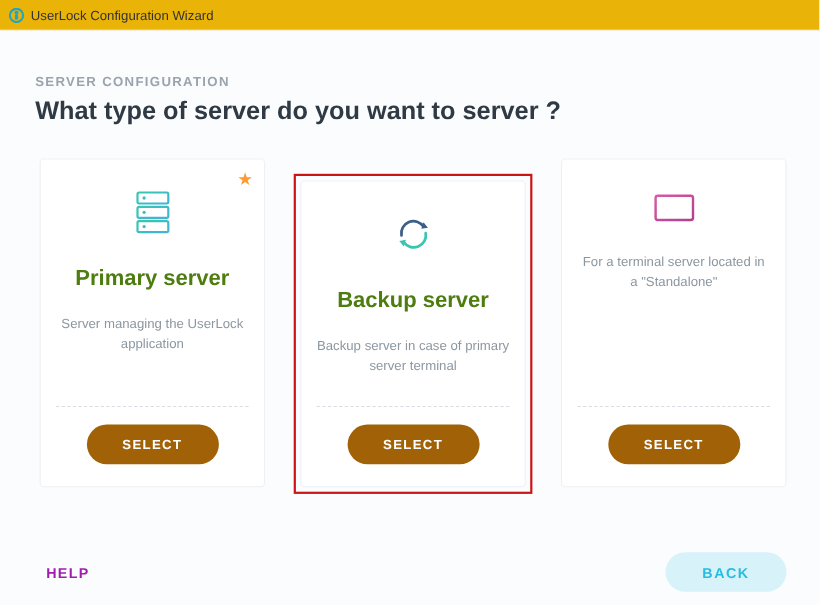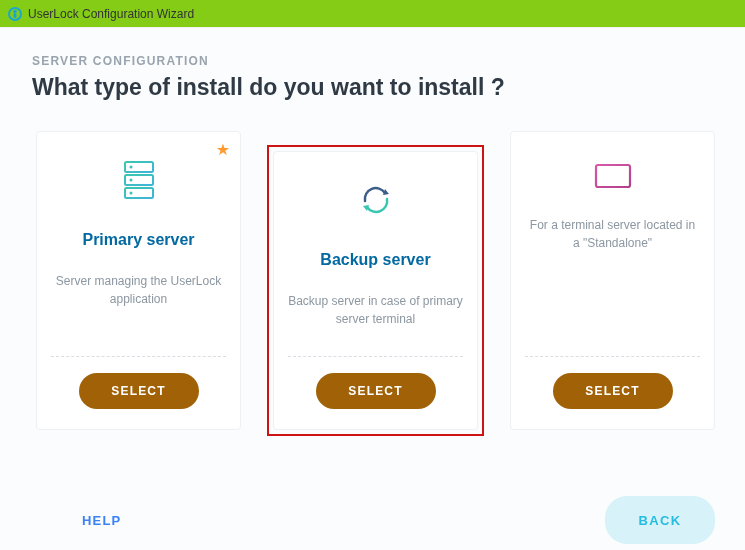--- a/index.html
+++ b/index.html
@@ -9,37 +9,37 @@
     height: 550px;
     font-family: "Segoe UI", Arial, sans-serif;
     background: #ffffff;
     overflow: hidden;
   }
   .titlebar {
     height: 28px;
     display: flex;
     align-items: center;
     padding: 0 8px;
-    background: #84cc16;
+    background: #eab308;
     font-size: 12px;
     color: #333;
     border-bottom: 1px solid #f3f3f3;
   }
   .titlebar svg { margin-right: 6px; flex-shrink:0;}
   .main {
     background: #fafcfd;
     padding: 26px 30px 10px 30px;
     height: 462px;
   }
   .kicker {
     font-size: 12px;
     letter-spacing: 1.2px;
     color: #9aa4ae;
     font-weight: 600;
-    margin: 0 0 6px 2px;
+    margin: 13px 0 6px 2px;
   }
   .heading {
     font-size: 23px;
     color: #303a44;
     font-weight: 600;
     margin: 0 0 24px 2px;
   }
   .cards {
     display: flex;
     gap: 20px;
@@ -75,23 +75,23 @@
     font-size: 16px;
   }
   .icon-slot {
     height: 52px;
     display: flex;
     align-items: center;
     justify-content: center;
     margin-bottom: 10px;
   }
   .card-title {
-    font-size: 16px;
-    font-weight: 700;
-    color: #0369a1;
+    font-size: 20px;
+    font-weight: 700;
+    color: #4d7c0f;
     text-align: center;
     margin: 4px 0 12px 0;
     min-height: 40px;
     display:flex;
     align-items:center;
     justify-content:center;
   }
   .card-desc {
     font-size: 12px;
     color: #8c97a1;
@@ -124,55 +124,54 @@
   }
   .footer {
     height: 60px;
     display: flex;
     align-items: center;
     justify-content: space-between;
     padding: 0 30px 0 42px;
     background: #fafcfd;
   }
   .help-link {
-    color: #3b82f6;
+    color: #a21caf;
     font-size: 13px;
     font-weight: 700;
     letter-spacing: 1.2px;
     cursor: pointer;
-    margin-left: 40px;
   }
   .back-btn {
     background: #d7f2f8;
     color: #26bde0;
     border: none;
     border-radius: 22px;
     width: 110px;
-    height: 48px;
+    height: 36px;
     font-size: 13px;
     font-weight: 700;
     letter-spacing: 1.4px;
     cursor: pointer;
   }
 </style>
 </head>
 <body>
 
 <div class="titlebar">
   <svg width="14" height="14" viewBox="0 0 14 14">
     <circle cx="7" cy="7" r="6" fill="none" stroke="#1aa7cf" stroke-width="2"></circle>
     <circle cx="7" cy="4.5" r="1.8" fill="#1aa7cf"></circle>
     <rect x="5.5" y="6" width="3" height="5" rx="1.5" fill="#1aa7cf"></rect>
   </svg>
   <span>UserLock Configuration Wizard</span>
 </div>
 
 <div class="main">
   <div class="kicker">SERVER CONFIGURATION</div>
-  <div class="heading">What type of install do you want to install ?</div>
+  <div class="heading">What type of server do you want to server ?</div>
 
   <div class="cards">
 
     <div class="no-highlight-wrap">
       <div class="card">
         <span class="star">★</span>
         <div class="icon-slot">
           <svg width="34" height="40" viewBox="0 0 34 40">
             <defs>
               <linearGradient id="g1" x1="0" y1="0" x2="1" y2="1">

